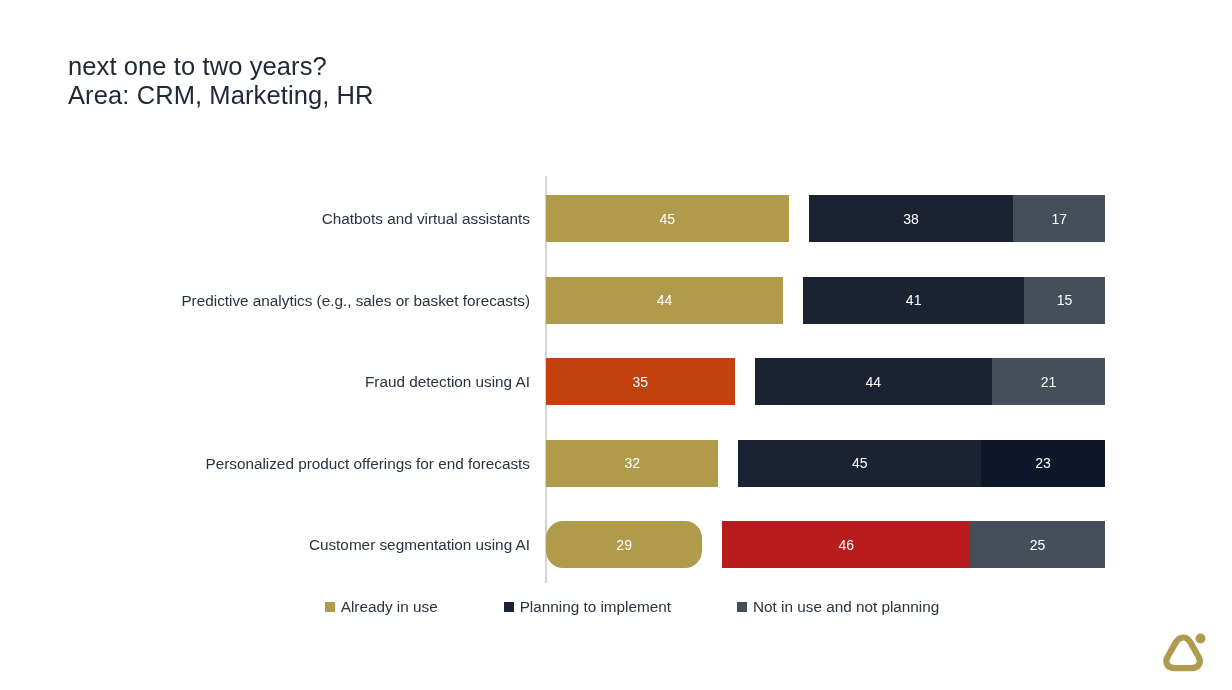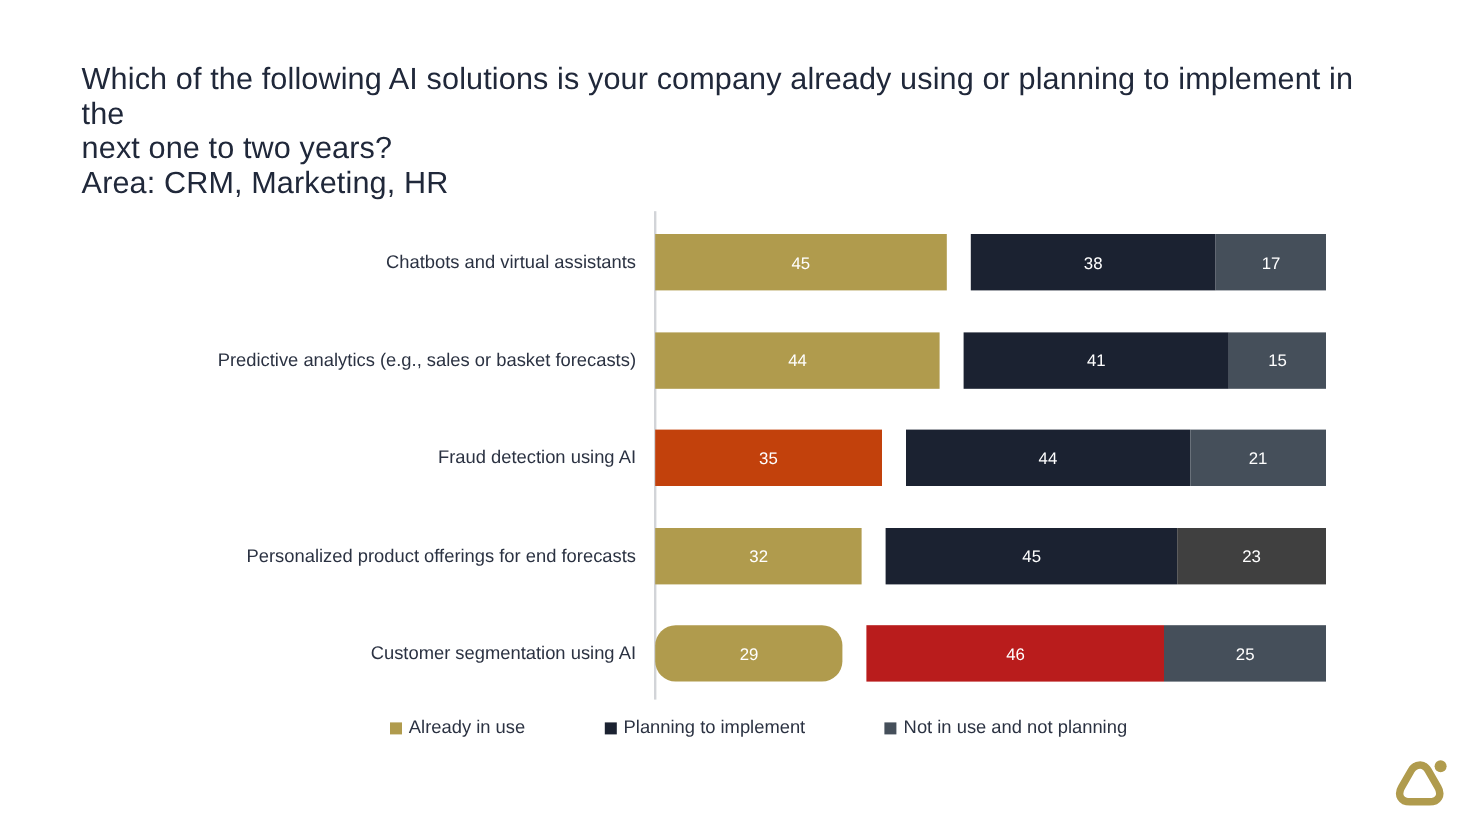--- a/index.html
+++ b/index.html
@@ -134,21 +134,20 @@
     right: 18px;
     bottom: 12px;
     width: 60px;
     height: 54px;
   }
 </style>
 </head>
 <body>
 
 <div class="title-block">
-  <div class="title-line">Which of the following AI solutions is your company already using or planning to implement in the</div>
   <div class="title-line">next one to two years?</div>
   <div class="title-line">Area: CRM, Marketing, HR</div>
 </div>
 
 <div class="chart-area">
   <div class="axis-line"></div>
   <div class="rows" id="chart-rows">
       <div class="row" style="top: 19px;">
         <div class="row-label">Chatbots and virtual assistants</div>
         <div class="bar">
@@ -171,21 +170,21 @@
           <div class="seg s0" style="width: 35%; background: #c2410c;">35</div>
           <div class="seg s1" style="width: 44%; background: rgb(27, 34, 49);">44</div>
           <div class="seg s2" style="width: 21%; background: rgb(69, 79, 90);">21</div>
         </div>
       </div>
       <div class="row" style="top: 263.5px;">
         <div class="row-label">Personalized product offerings for end forecasts</div>
         <div class="bar">
           <div class="seg s0" style="width: 32%; background: rgb(176, 155, 77);">32</div>
           <div class="seg s1" style="width: 45%; background: rgb(27, 34, 49);">45</div>
-          <div class="seg s2" style="width: 23%; background: #404040;">23</div>
+          <div class="seg s2" style="width: 23%; background: #0f172a;">23</div>
         </div>
       </div>
       <div class="row" style="top: 345px;">
         <div class="row-label">Customer segmentation using AI</div>
         <div class="bar">
           <div class="seg s0" style="width: 29%; background: rgb(176, 155, 77); border-radius: 17px;">29</div>
           <div class="seg s1" style="width: 46%; background: #b91c1c;">46</div>
           <div class="seg s2" style="width: 25%; background: rgb(69, 79, 90);">25</div>
         </div>
       </div>

